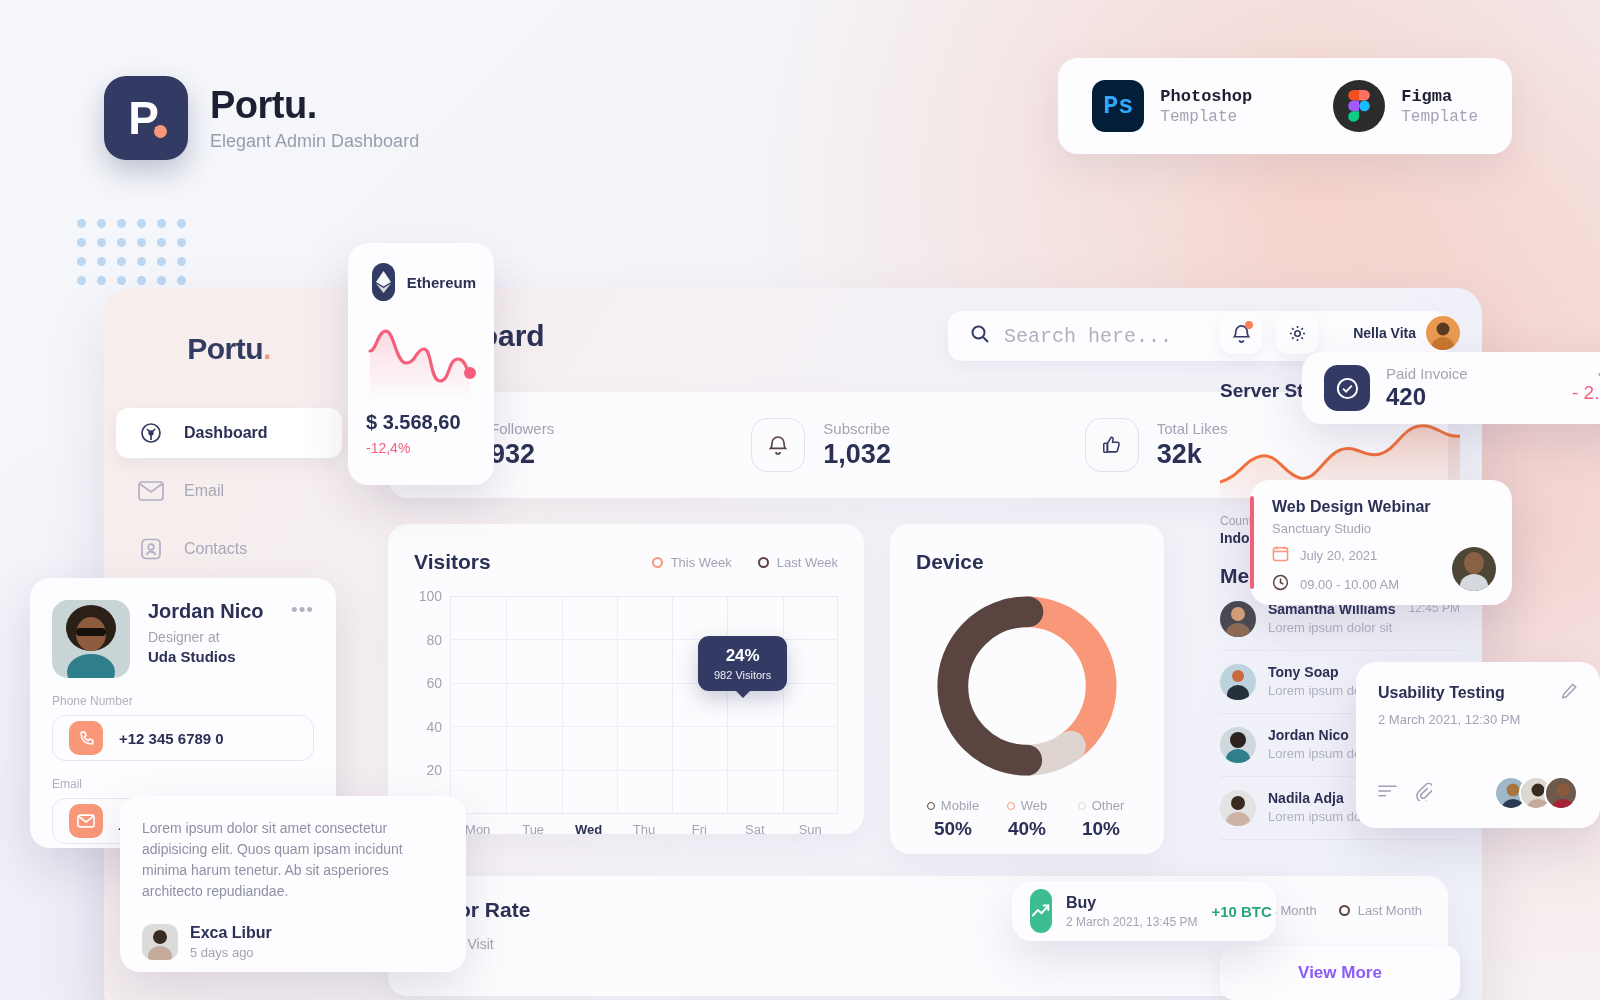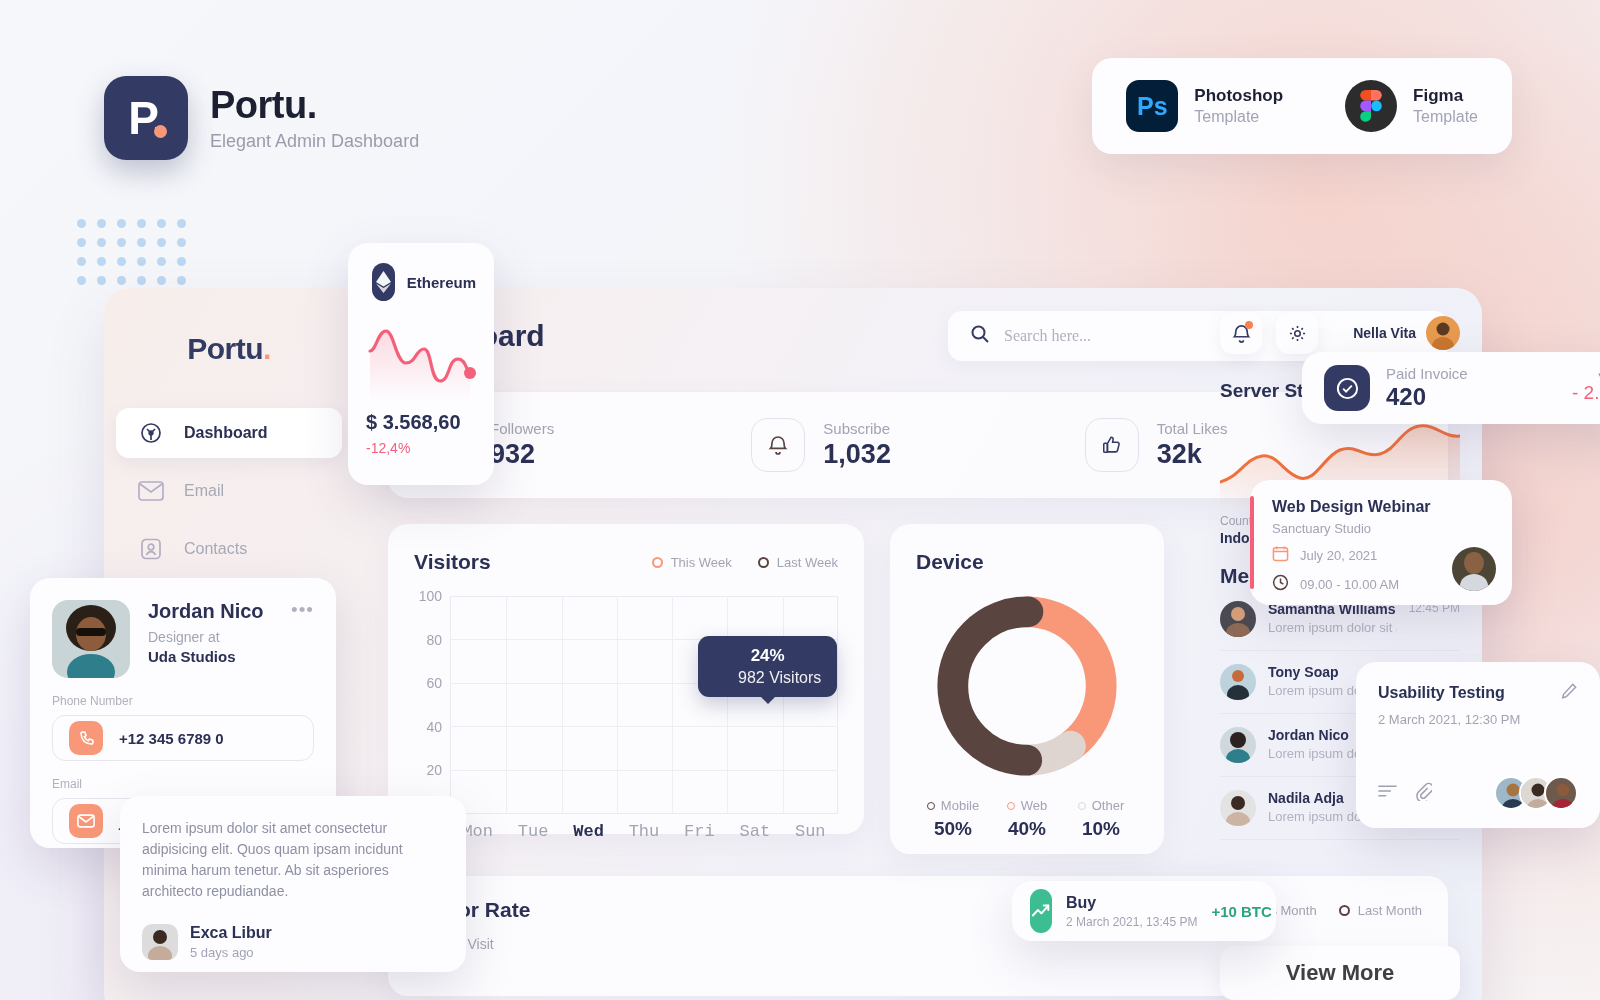--- a/index.html
+++ b/index.html
@@ -25,22 +25,23 @@
     display: flex; align-items: center; justify-content: center; position: relative;
     box-shadow: 0 12px 28px rgba(51,58,99,.28);
   }
   .brand-tile .p { color: #fff; font-size: 46px; font-weight: 700; line-height: 1; letter-spacing: -1px; }
   .brand-tile .dot { width: 13px; height: 13px; border-radius: 50%; background: #f99878; position: absolute; right: 21px; bottom: 22px; }
   .brand-text .title { font-size: 38px; font-weight: 700; color: #1d1f32; letter-spacing: -.5px; }
   .brand-text .sub { font-size: 18px; color: #9a9cad; margin-top: 4px; }
 
   .badges {
     position: absolute; right: 88px; top: 58px; background: #fdfdff; border-radius: 20px;
-    padding: 22px 34px; display: flex; gap: 62px; align-items: center;
+    padding: 22px 34px; display: flex; gap: 81px; align-items: center;
     box-shadow: 0 14px 40px rgba(80,70,110,.10);
+    font-family: Liberation Mono, monospace;
   }
   .badge { display: flex; align-items: center; gap: 16px; }
   .ps-tile { width: 52px; height: 52px; border-radius: 13px; background: #021e38; display: flex; align-items: center; justify-content: center; }
   .ps-tile span { color: #31a8ff; font-size: 25px; font-weight: 700; }
   .fig-tile { width: 52px; height: 52px; border-radius: 50%; background: #2c2c2c; display: flex; align-items: center; justify-content: center; }
   .badge-name { font-size: 17px; font-weight: 700; color: #1d1f32; }
   .badge-sub { font-size: 16px; color: #a2a4b4; margin-top: 2px; }
 
   .dotgrid { position: absolute; left: 72px; top: 214px; display: grid; grid-template-columns: repeat(6, 20px); gap: 0; }
   .dotgrid i { width: 9px; height: 9px; border-radius: 50%; background: #bcd7f2; display: block; margin: 5px; }
@@ -62,21 +63,21 @@
   .nav-item.active .nav-label { color: #2b3055; font-weight: 700; }
   .nav-ico { width: 26px; height: 26px; display: flex; align-items: center; justify-content: center; }
 
   .main { position: absolute; left: 250px; top: 0; right: 0; bottom: 0; }
   .topbar { display: flex; align-items: center; height: 96px; padding: 0 34px; }
   .page-title { font-size: 30px; font-weight: 700; color: #2b3055; }
   .search {
     margin-left: auto; width: 500px; height: 50px; background: #fdfdff; border-radius: 14px;
     display: flex; align-items: center; gap: 14px; padding: 0 22px; box-shadow: 0 6px 18px rgba(120,110,150,.07);
   }
-  .search input { border: 0; outline: 0; background: transparent; font-size: 16px; color: #333a63; width: 100%; font-family: Liberation Serif, serif; }
+  .search input { border: 0; outline: 0; background: transparent; font-size: 20px; color: #333a63; width: 100%; font-family: Liberation Mono, monospace; }
   .search input::placeholder { color: #b0b1c0; }
 
   
   .stats {
     margin: 8px 34px 0 34px; background: rgba(253,253,255,.86); border-radius: 20px; height: 106px;
     display: flex; align-items: center; padding: 0 30px; box-shadow: 0 10px 30px rgba(110,100,140,.07);
   }
   .stat { flex: 1; display: flex; align-items: center; gap: 18px; }
   .stat-ico { width: 54px; height: 54px; border-radius: 16px; border: 1.6px solid #e3e1ee; display: flex; align-items: center; justify-content: center; }
   .stat-label { font-size: 15px; color: #a2a4b4; }
@@ -97,28 +98,28 @@
   .yaxis span { position: absolute; right: 8px; font-size: 14px; color: #a2a4b4; transform: translateY(-50%); }
   .grid { position: relative; flex: 1; border-left: 1px solid #ebe9f2; border-bottom: 1px solid #ebe9f2; }
   .grid .hline { position: absolute; left: 0; right: 0; border-top: 1px solid #efedf4; }
   .grid .vline { position: absolute; top: 0; bottom: 0; border-left: 1px solid #efedf4; }
   .grid .topline { position: absolute; left: 0; right: 0; top: 0; border-top: 1px solid #ebe9f2; }
   .grid .rightline { position: absolute; top: 0; bottom: 0; right: 0; border-left: 1px solid #ebe9f2; }
   .bars { position: absolute; inset: 0; display: flex; align-items: flex-end; }
   .bargrp { flex: 1; display: flex; justify-content: center; align-items: flex-end; gap: 7px; }
   .bar { width: 13px; border-radius: 4px 4px 0 0; }
   .xaxis { display: flex; margin-left: 36px; margin-top: 8px; }
-  .xaxis span { flex: 1; text-align: center; font-size: 17px; color: #a2a4b4; font-family: Liberation Mono, monospace; }
+  .xaxis span { flex: 1; text-align: center; font-size: 13px; color: #a2a4b4; }
   .xaxis span.on { color: #2b3055; font-weight: 700; }
   .tooltip {
     position: absolute; background: #333a63; color: #fff; border-radius: 11px; padding: 10px 16px;
     text-align: center; left: 247px; top: 40px; box-shadow: 0 8px 20px rgba(51,58,99,.25);
   }
   .tooltip .pct { font-size: 17px; font-weight: 700; }
-  .tooltip .sub { font-size: 16px; margin-top: 3px; opacity: .92; margin-left: 24px; }
+  .tooltip .sub { font-size: 11px; margin-top: 3px; opacity: .92; }
   .tooltip::after { content: ""; position: absolute; left: 50%; bottom: -7px; transform: translateX(-50%); border-left: 8px solid transparent; border-right: 8px solid transparent; border-top: 8px solid #333a63; }
 
   .device { width: 274px; height: 330px; padding: 26px; }
   .donut-wrap { display: flex; justify-content: center; margin-top: 14px; }
   .dev-legend { display: flex; margin-top: 14px; }
   .dev-item { flex: 1; text-align: center; }
   .dev-item .lab { font-size: 13px; color: #a2a4b4; display: flex; align-items: center; justify-content: center; gap: 6px; }
   .dev-item .ring { width: 8px; height: 8px; border-radius: 50%; border: 1.8px solid; }
   .dev-item .val { font-size: 19px; font-weight: 700; color: #2b3055; margin-top: 5px; }
 
@@ -141,21 +142,21 @@
   .country b { display: block; color: #2b3055; font-size: 14px; margin-top: 2px; }
   .msg-title { font-size: 21px; font-weight: 700; color: #2b3055; margin-top: 18px; }
   .msg { display: flex; gap: 12px; padding: 13px 0; border-bottom: 1px solid #e7e6ef; align-items: flex-start; }
   .msg .mt { flex: 1; min-width: 0; }
   .msg .nm { font-size: 14px; font-weight: 700; color: #2b3055; white-space: nowrap; overflow: hidden; }
   .msg .tx { font-size: 13px; color: #b0b1c0; white-space: nowrap; overflow: hidden; margin-top: 3px; }
   .msg .tm { font-size: 12px; color: #b0b1c0; white-space: nowrap; }
   .viewmore {
     position: absolute; left: 22px; right: 22px; bottom: 18px; height: 54px; background: #fdfdff;
     border-radius: 14px; display: flex; align-items: center; justify-content: center;
-    font-size: 22px; font-weight: 700; color: #404040; box-shadow: 0 8px 22px rgba(120,110,150,.12);
+    font-size: 17px; font-weight: 700; color: #8b5cf6; box-shadow: 0 8px 22px rgba(120,110,150,.12);
   }
 
   
   .float { position: absolute; background: #fdfdff; border-radius: 20px; box-shadow: 0 18px 48px rgba(80,70,110,.16); }
 
   .eth { left: 348px; top: 243px; width: 146px; height: 242px; padding: 20px 18px; }
   .eth-head { display: flex; align-items: center; gap: 12px; padding-left: 6px; }
   .eth-tile { width: 38px; height: 38px; border-radius: 12px; background: #333a63; display: flex; align-items: center; justify-content: center; }
   .eth-name { font-size: 15px; font-weight: 700; color: #2b3055; white-space: nowrap; }
   .eth-price { font-size: 20px; font-weight: 700; color: #2b3055; margin-top: 6px; }

